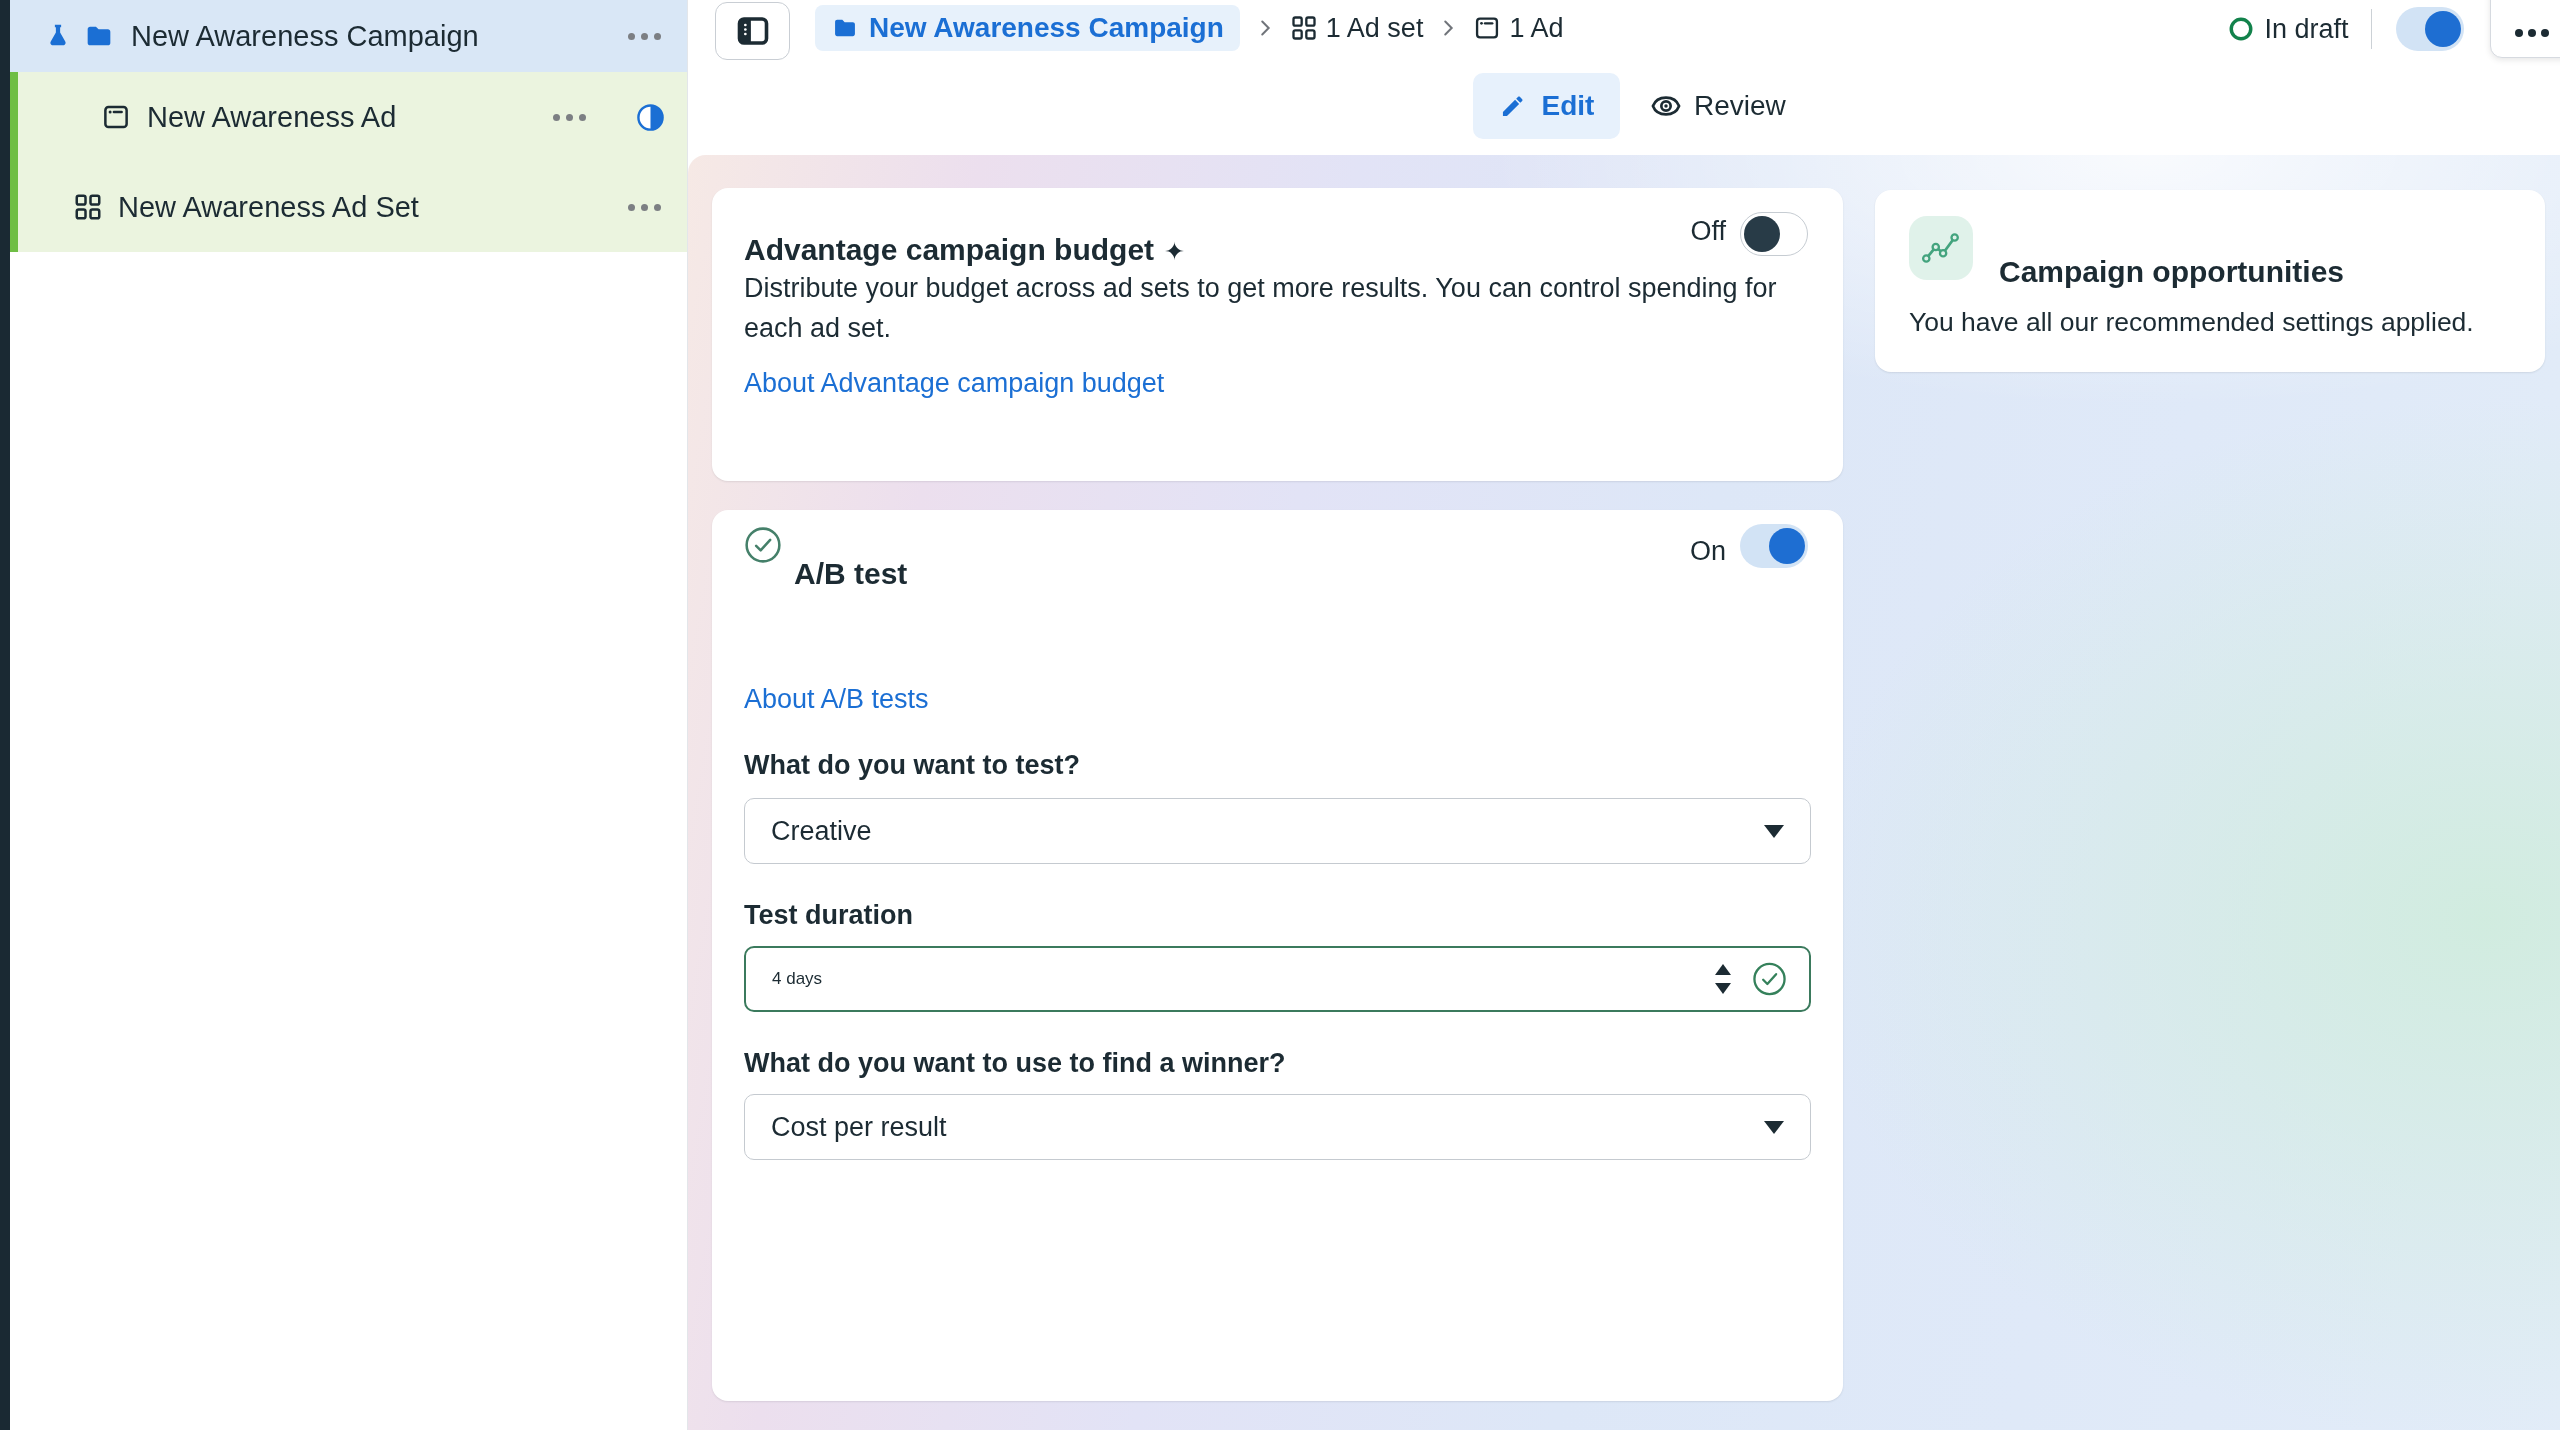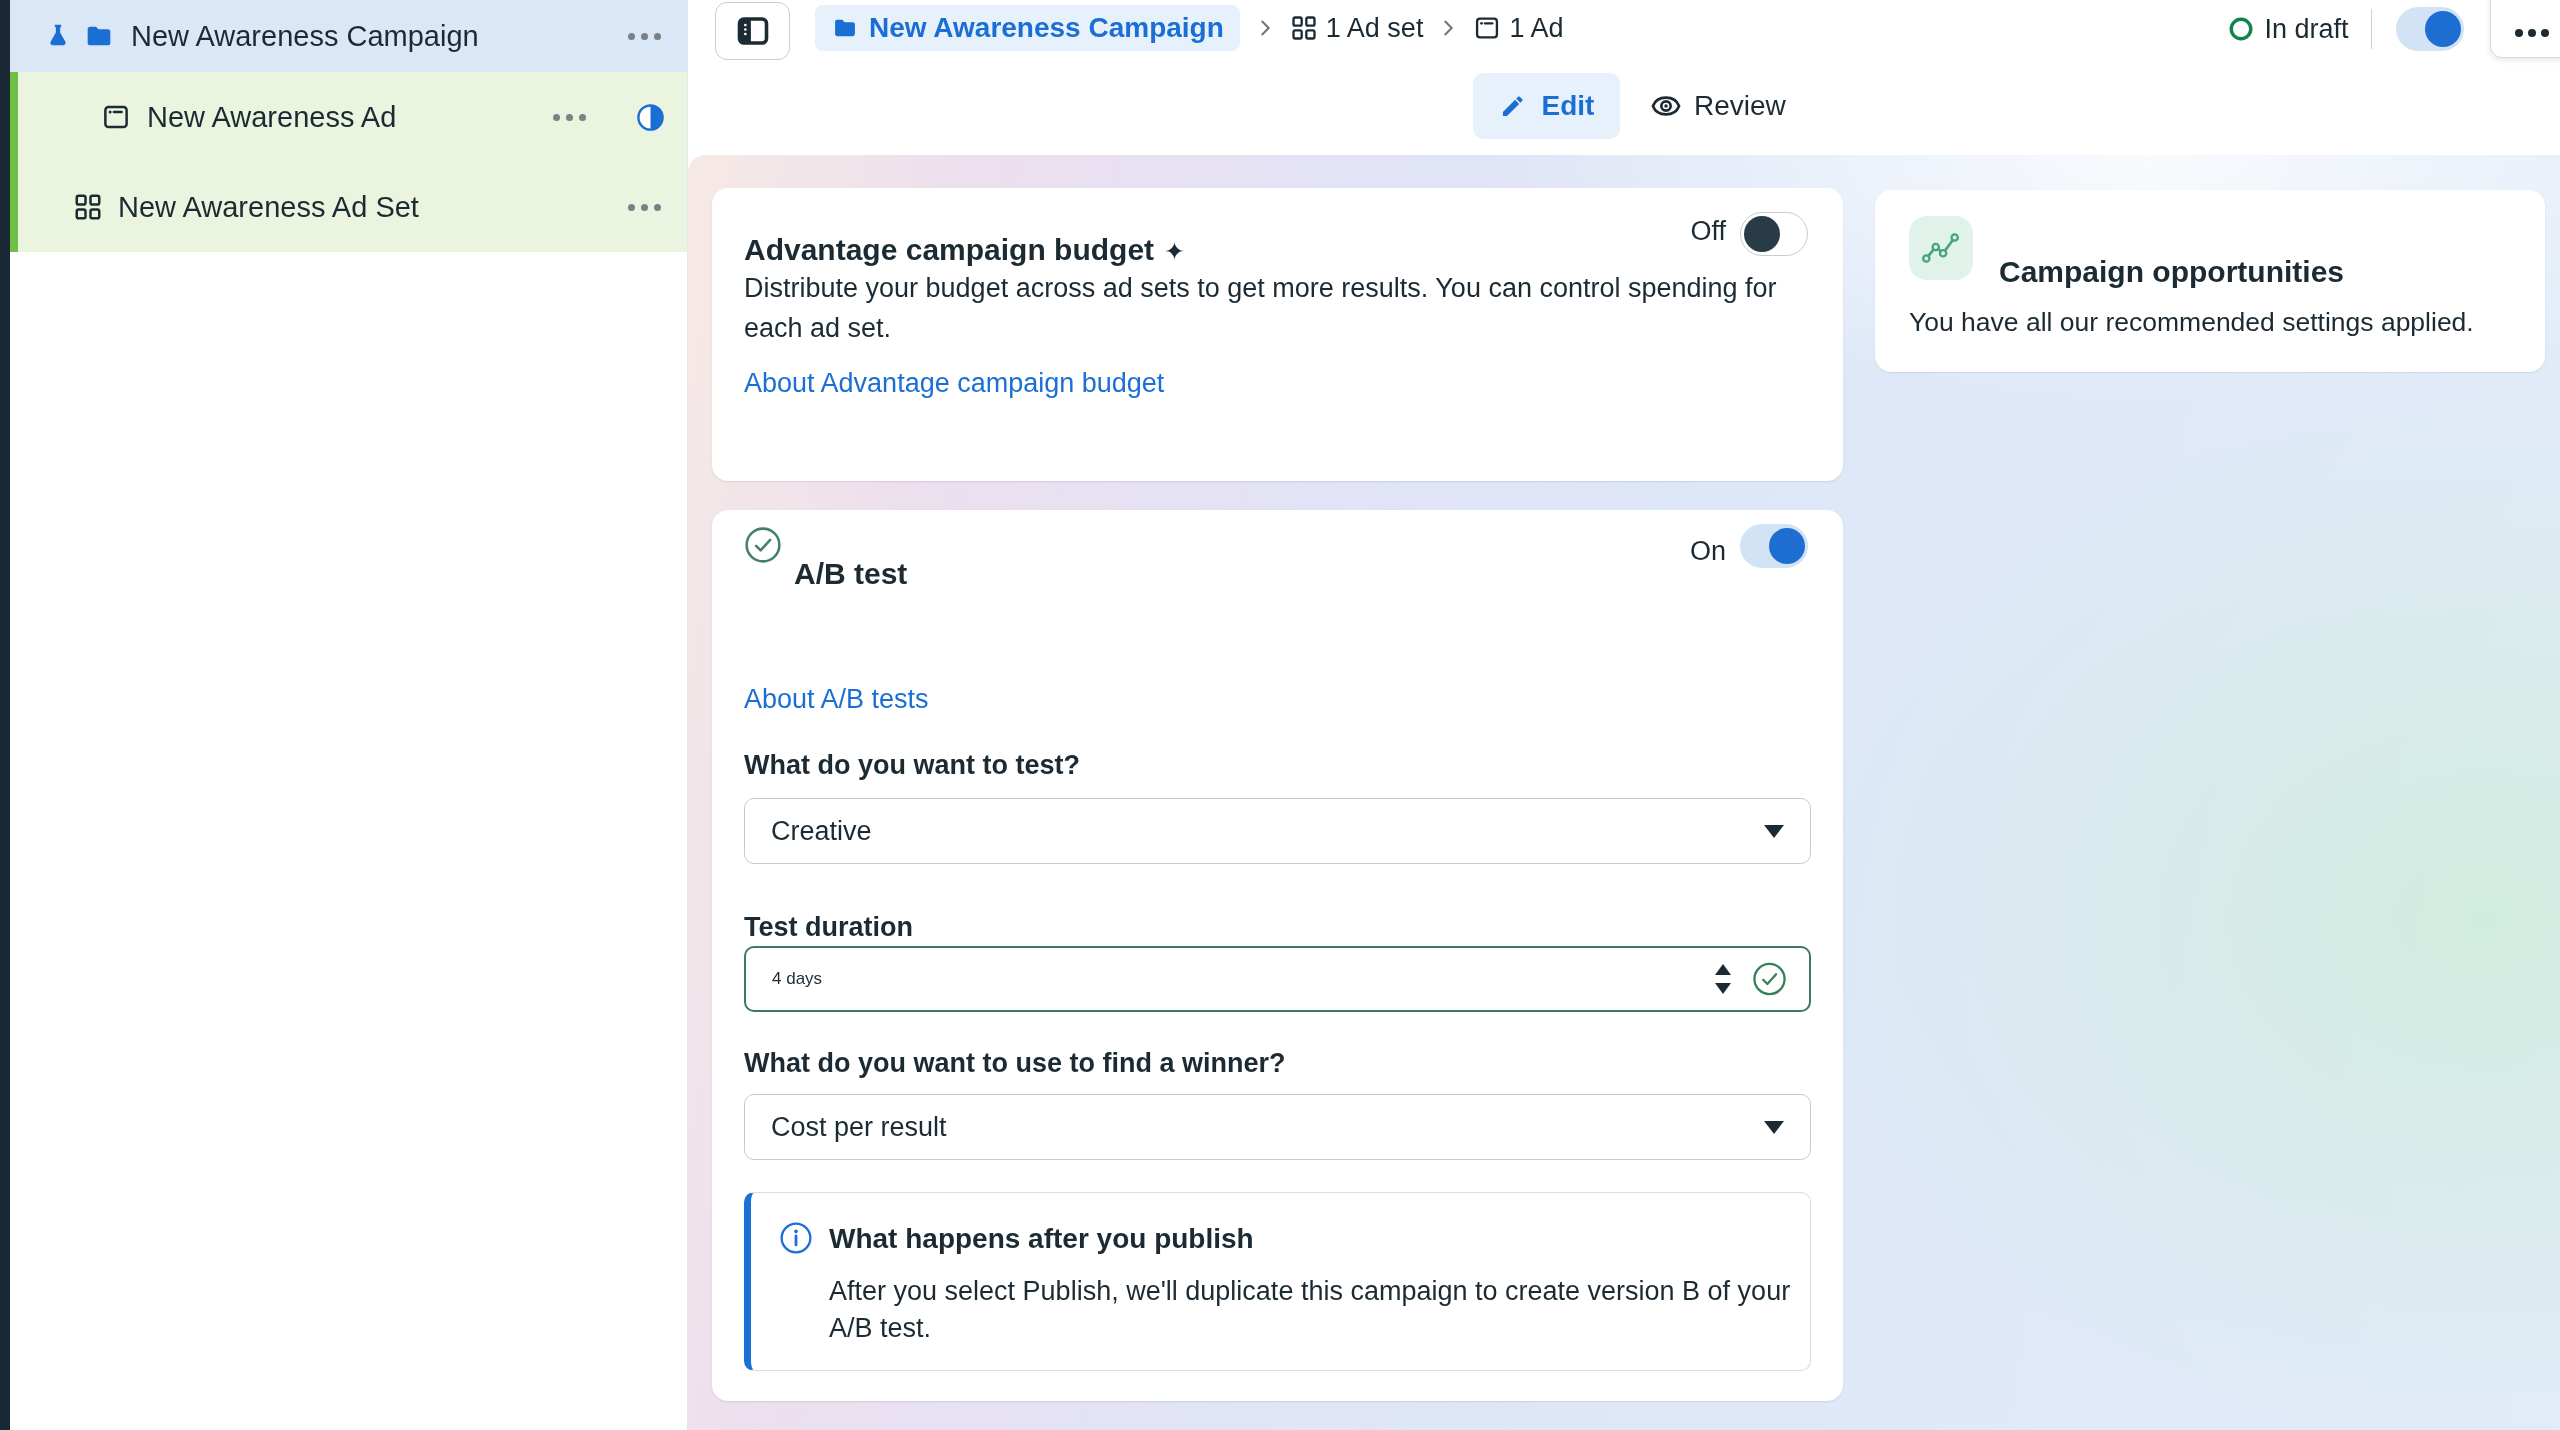--- a/index.html
+++ b/index.html
@@ -285,52 +285,41 @@
       </div>
 
     <a class="link" style="top:174px;">About A/B tests</a>
 
     <div class="field-label" style="top:240px;">What do you want to test?</div>
     <div class="select" style="top:288px;">
       <span>Creative</span>
       <span class="caret"></span>
     </div>
 
-    <div class="field-label" style="top:402px;">Test duration</div>
+    <div class="field-label" style="top:390px;">Test duration</div>
     <div class="num-input">
       <span>4 days</span>
       <span class="stepper">
           <span class="tri-up"></span>
           <span class="tri-down"></span>
         </span>
       <span class="input-check">
         <svg width="35" height="35" viewBox="0 0 36 36">
             <circle cx="18" cy="18" r="15.5" fill="none" stroke="#35815b" stroke-width="2.4"></circle>
             <path d="M11.5 18.8l4.3 4.3 9-10" fill="none" stroke="#35815b" stroke-width="2.4" stroke-linecap="round" stroke-linejoin="round"></path>
           </svg>
       </span>
     </div>
 
     <div class="field-label" style="top:538px;">What do you want to use to find a winner?</div>
     <div class="select" style="top:584px;">
       <span>Cost per result</span>
       <span class="caret"></span>
     </div>
 
-    <div class="infobox">
-      <span class="info-icon">
-        <svg width="34" height="34" viewBox="0 0 32 32">
-            <circle cx="16" cy="16" r="13.5" fill="none" stroke="#1c6fd4" stroke-width="2.2"></circle>
-            <circle cx="16" cy="9.8" r="1.7" fill="#1c6fd4"></circle>
-            <path d="M16 14v8.5" stroke="#1c6fd4" stroke-width="2.6" stroke-linecap="round"></path>
-          </svg>
-      </span>
-      <div class="info-title">What happens after you publish</div>
-      <div class="info-body">After you select Publish, we'll duplicate this campaign to create version B of your A/B test.</div>
-    </div>
   </section>
 
   <aside class="card" id="card-opps">
     <div class="tile">
       <svg width="42" height="42" viewBox="0 0 40 40">
         <path d="M6 30 L15 19 L22 25 L33 10" fill="none" stroke="#43a47e" stroke-width="2.6" stroke-linecap="round" stroke-linejoin="round"></path>
         <circle cx="6" cy="30" r="3" fill="#e0f2ea" stroke="#43a47e" stroke-width="2.2"></circle>
         <circle cx="15" cy="19" r="3" fill="#e0f2ea" stroke="#43a47e" stroke-width="2.2"></circle>
         <circle cx="22" cy="25" r="3" fill="#e0f2ea" stroke="#43a47e" stroke-width="2.2"></circle>
         <circle cx="33" cy="10" r="3" fill="#e0f2ea" stroke="#43a47e" stroke-width="2.2"></circle>

